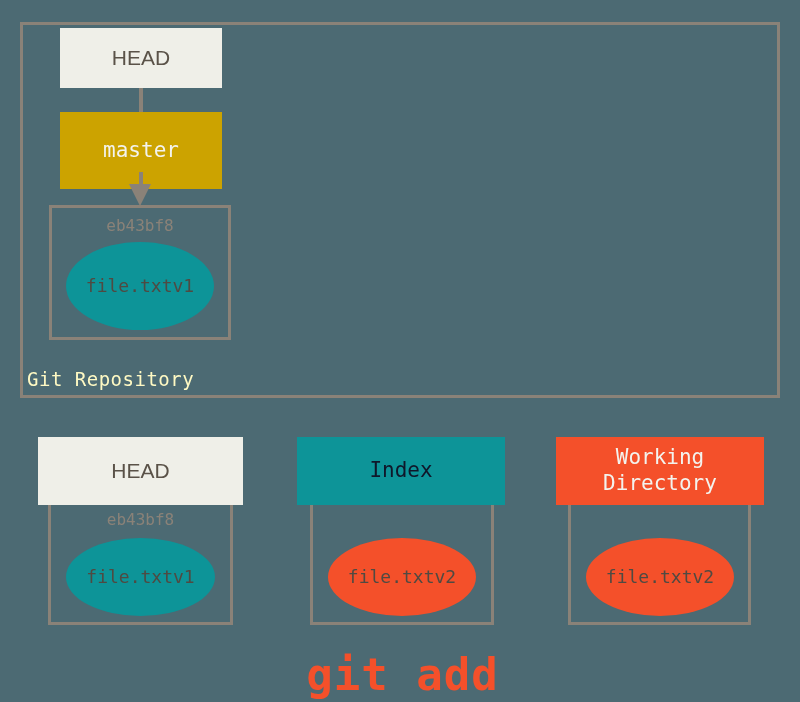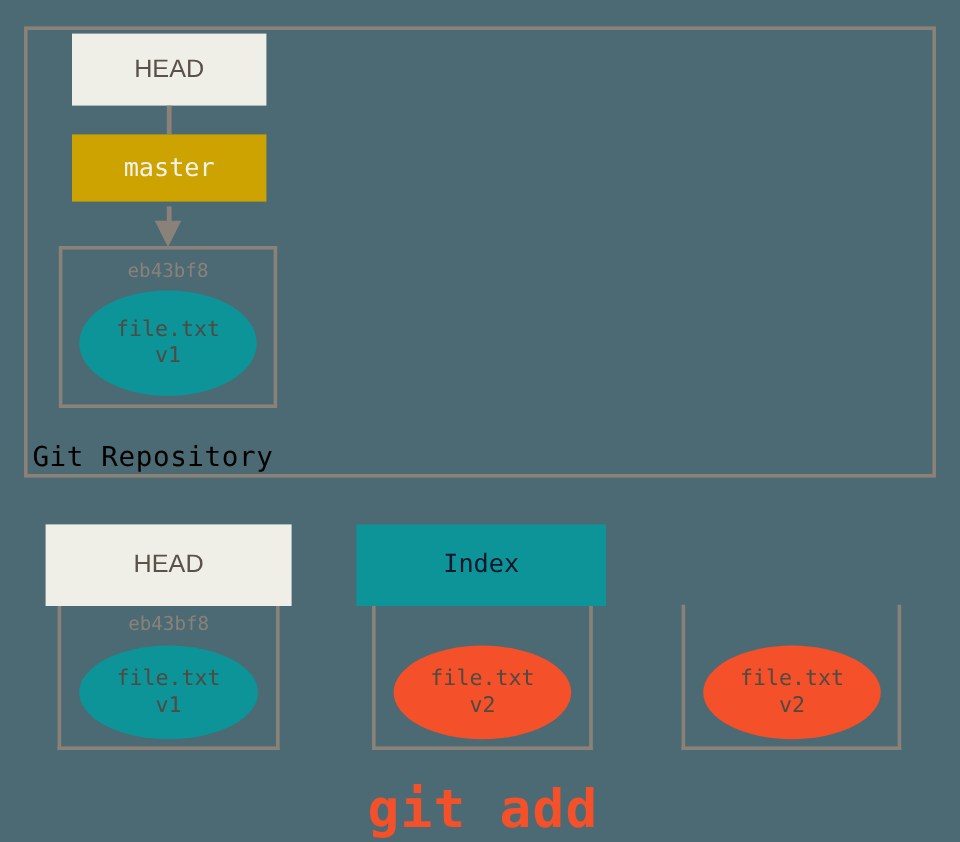--- a/index.html
+++ b/index.html
@@ -25,22 +25,22 @@
     width: 760px;
     height: 376px;
     border: 3px solid #8a8278;
     box-sizing: border-box;
   }
   .repo-label {
     position: absolute;
     left: 27px;
     top: 368px;
     font-family: "DejaVu Sans Mono", "Liberation Mono", monospace;
-    font-size: 23px;
-    color: #000000;
+    font-size: 19px;
+    color: #fef9c3;
     letter-spacing: 0.5px;
     white-space: nowrap;
   }
 
   
   .box {
     position: absolute;
     box-sizing: border-box;
     display: flex;
     align-items: center;
@@ -51,21 +51,21 @@
   }
 
   .box-head-top {
     left: 60px; top: 28px; width: 162px; height: 60px;
     background: #efefe8;
     color: #5a5248;
     font-family: "Liberation Sans", sans-serif;
     font-size: 21px;
   }
   .box-master {
-    left: 60px; top: 112px; width: 162px; height: 56px;
+    left: 60px; top: 112px; width: 162px; height: 77px;
     background: #cca300;
     color: #f3f3ee;
     font-size: 21px;
   }
 
   
   .connector-line {
     position: absolute;
     left: 139px;
     top: 88px;
@@ -110,21 +110,21 @@
     font-family: "DejaVu Sans Mono", "Liberation Mono", monospace;
     font-size: 16px;
     color: #8a8278;
   }
 
   
   .blob {
     position: absolute;
     box-sizing: border-box;
     display: flex;
-    flex-direction: column;
+    flex-direction: row;
     align-items: center;
     justify-content: center;
     border-radius: 50%;
     font-family: "DejaVu Sans Mono", "Liberation Mono", monospace;
     font-size: 18px;
     line-height: 1.25;
     color: #4f4a42;
     text-align: center;
   }
   .blob-teal { background: #0d9498; }
@@ -226,20 +226,26 @@
     <span class="blob-line">v1</span>
   </div>
 
   <div class="panel-header mono hdr-index">Index</div>
   <div class="panel-body body-index"></div>
   <div class="blob blob-orange blob-index">
     <span class="blob-line">file.txt</span>
     <span class="blob-line">v2</span>
   </div>
 
+  <div class="panel-header mono hdr-wd">
+    <div>
+      <span class="blob-line">Working</span>
+      <span class="blob-line">Directory</span>
+    </div>
+  </div>
   <div class="panel-body body-wd"></div>
   <div class="blob blob-orange blob-wd">
     <span class="blob-line">file.txt</span>
     <span class="blob-line">v2</span>
   </div>
 
   <div class="command-caption">git add</div>
 
 </div>
 

